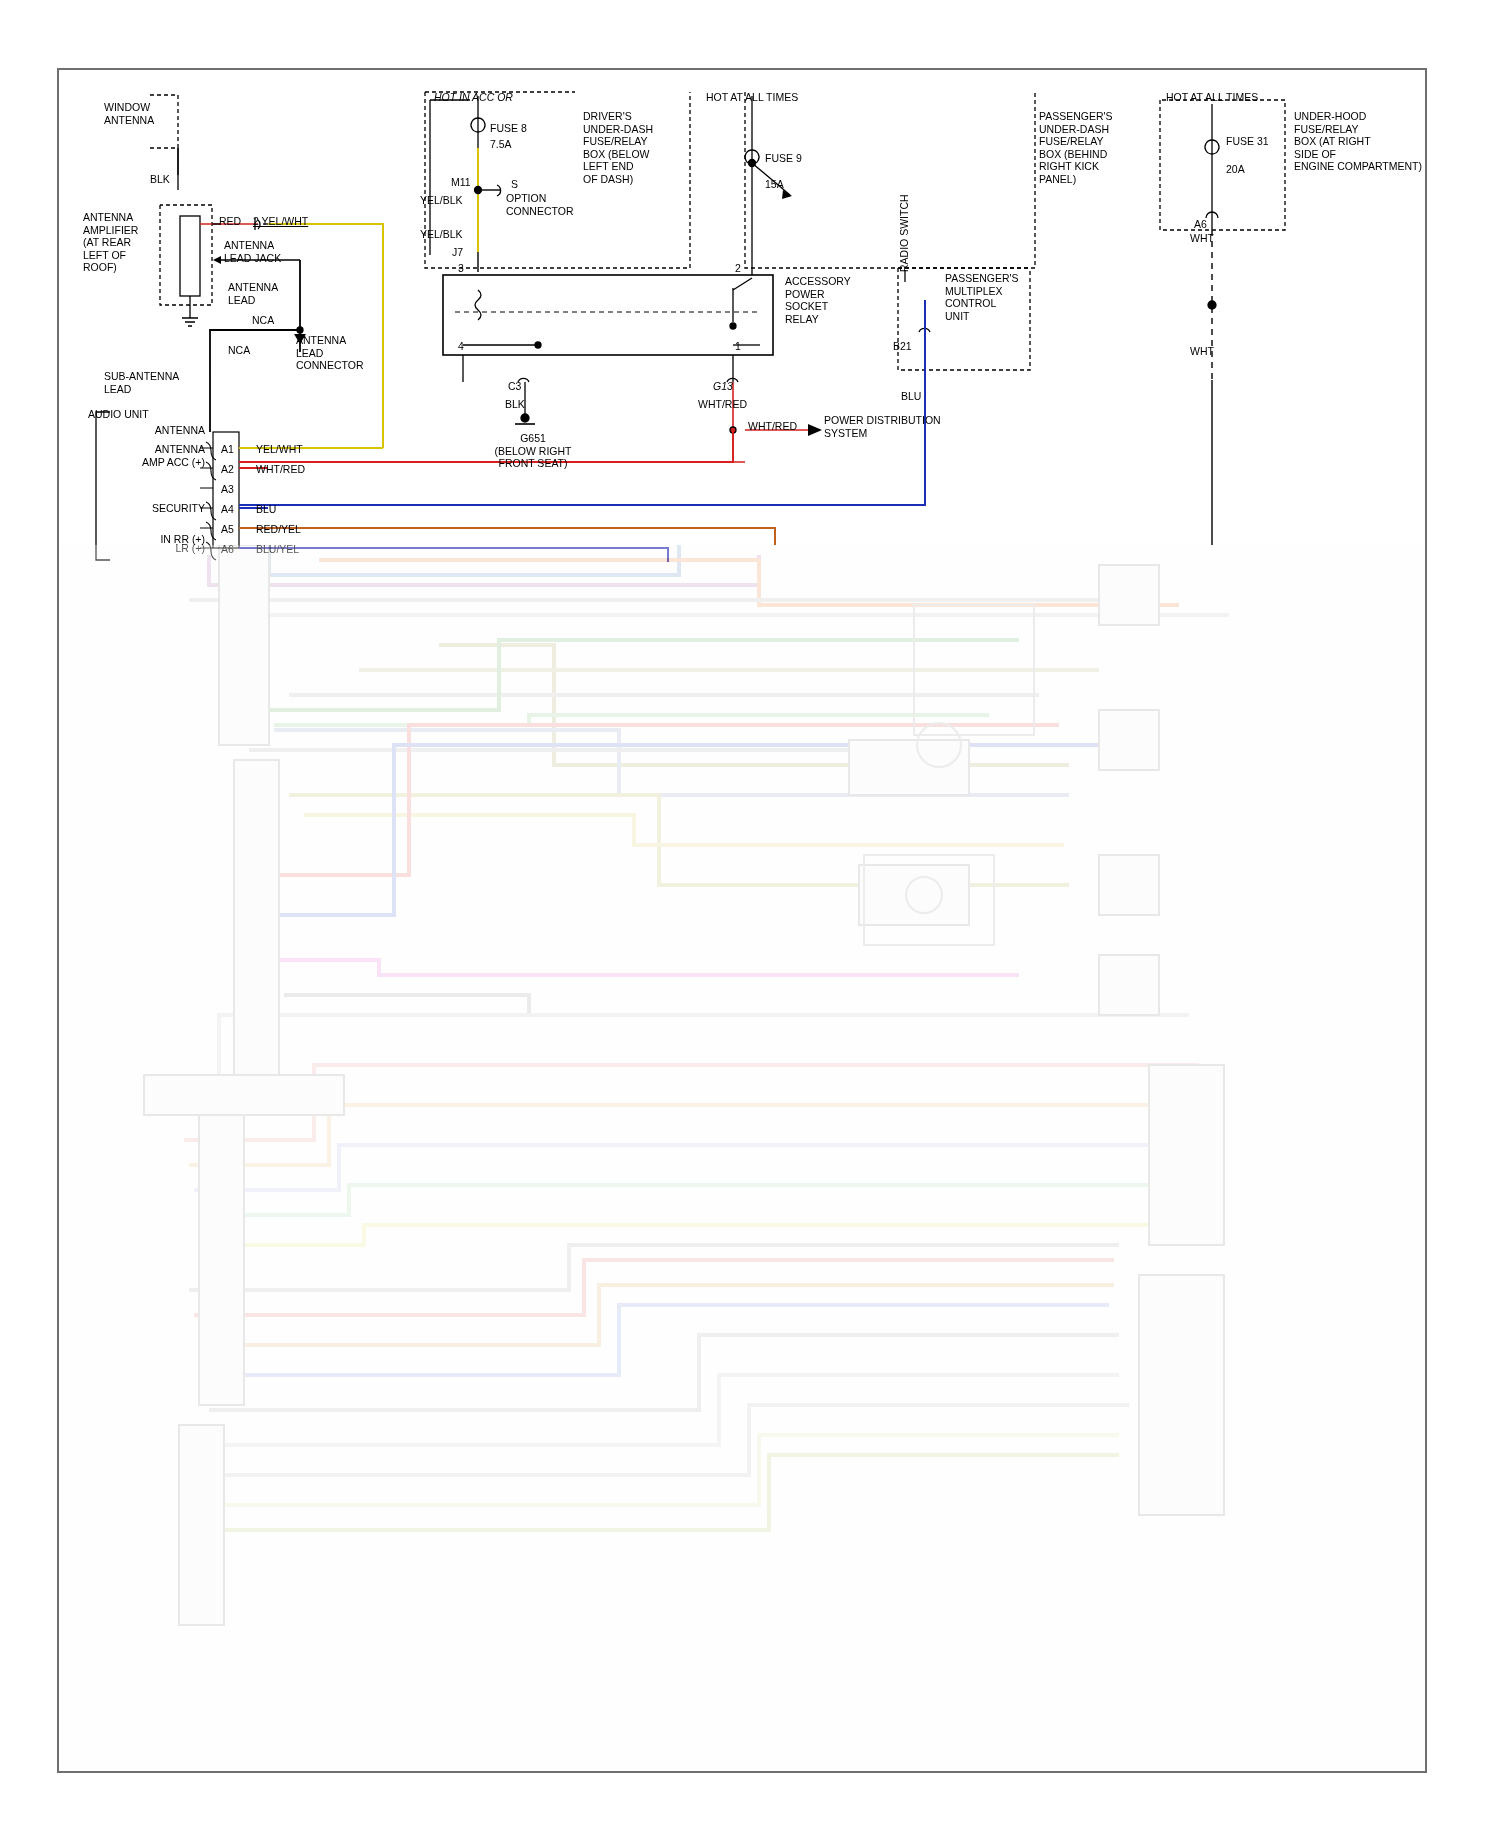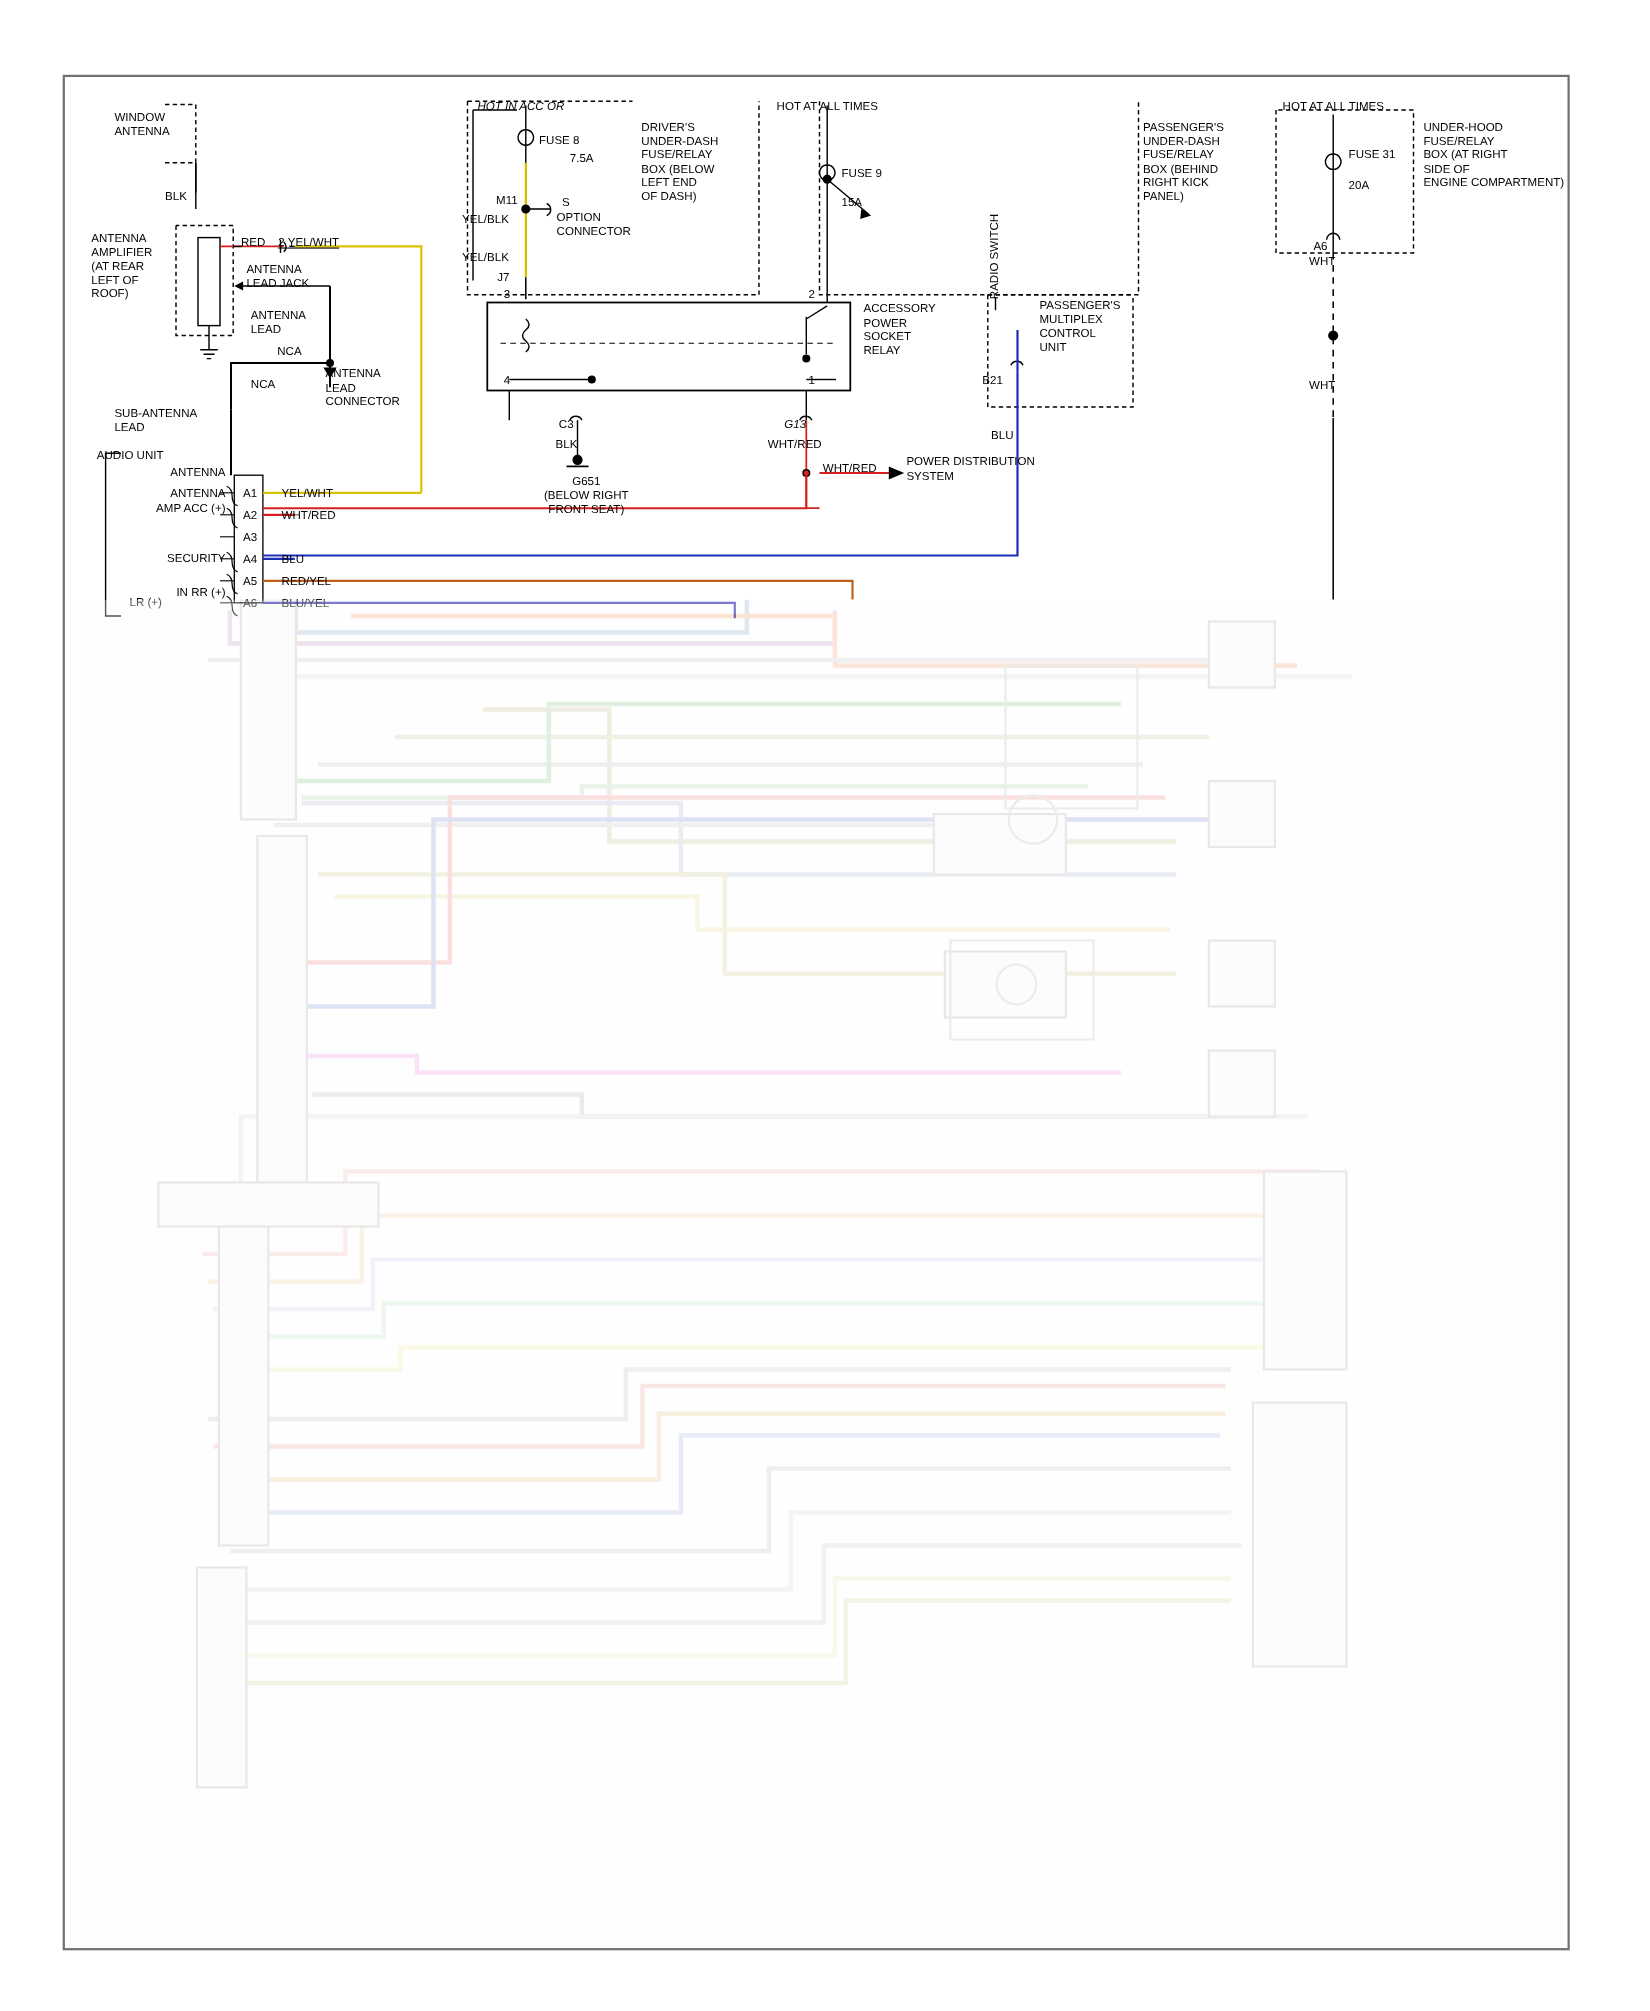--- a/index.html
+++ b/index.html
@@ -249,37 +249,37 @@
   <div class="lbl" style="left:228px; top:344px;">NCA</div>
   <div class="lbl" style="left:104px; top:370px; width:100px;">SUB-ANTENNA
 LEAD</div>
   <div class="lbl" style="left:88px; top:408px;">AUDIO UNIT</div>
 
   <div class="lbl right" style="left:60px; top:424px; width:145px;">ANTENNA</div>
   <div class="lbl right" style="left:60px; top:443px; width:145px;">ANTENNA
 AMP ACC (+)</div>
   <div class="lbl right" style="left:60px; top:502px; width:145px;">SECURITY</div>
   <div class="lbl right" style="left:60px; top:533px; width:145px;">IN RR (+)</div>
-  <div class="lbl right" style="left:60px; top:542px; width:145px;text-align:center;">LR (+)</div>
+  <div class="lbl right" style="left:60px; top:542px; width:145px;">LR (+)</div>
 
   <div class="lbl" style="left:221px; top:443px;">A1</div>
   <div class="lbl" style="left:256px; top:443px;">YEL/WHT</div>
   <div class="lbl" style="left:221px; top:463px;">A2</div>
   <div class="lbl" style="left:256px; top:463px;">WHT/RED</div>
   <div class="lbl" style="left:221px; top:483px;">A3</div>
   <div class="lbl" style="left:221px; top:503px;">A4</div>
   <div class="lbl" style="left:256px; top:503px;">BLU</div>
   <div class="lbl" style="left:221px; top:523px;">A5</div>
   <div class="lbl" style="left:256px; top:523px;">RED/YEL</div>
   <div class="lbl" style="left:221px; top:543px;">A6</div>
   <div class="lbl" style="left:256px; top:543px;">BLU/YEL</div>
 
   <div class="lbl" style="left:434px; top:91px;font-style:italic;">HOT IN ACC OR</div>
   <div class="lbl" style="left:490px; top:122px;">FUSE 8</div>
-  <div class="lbl" style="left:518px; top:138px;">7.5A</div>
+  <div class="lbl" style="left:490px; top:138px;">7.5A</div>
   <div class="lbl" style="left:583px; top:110px; width:110px;">DRIVER'S
 UNDER-DASH
 FUSE/RELAY
 BOX (BELOW
 LEFT END
 OF DASH)</div>
   <div class="lbl" style="left:451px; top:176px;">M11</div>
   <div class="lbl" style="left:420px; top:194px;">YEL/BLK</div>
   <div class="lbl" style="left:511px; top:178px;">S</div>
   <div class="lbl" style="left:506px; top:192px; width:90px;">OPTION

